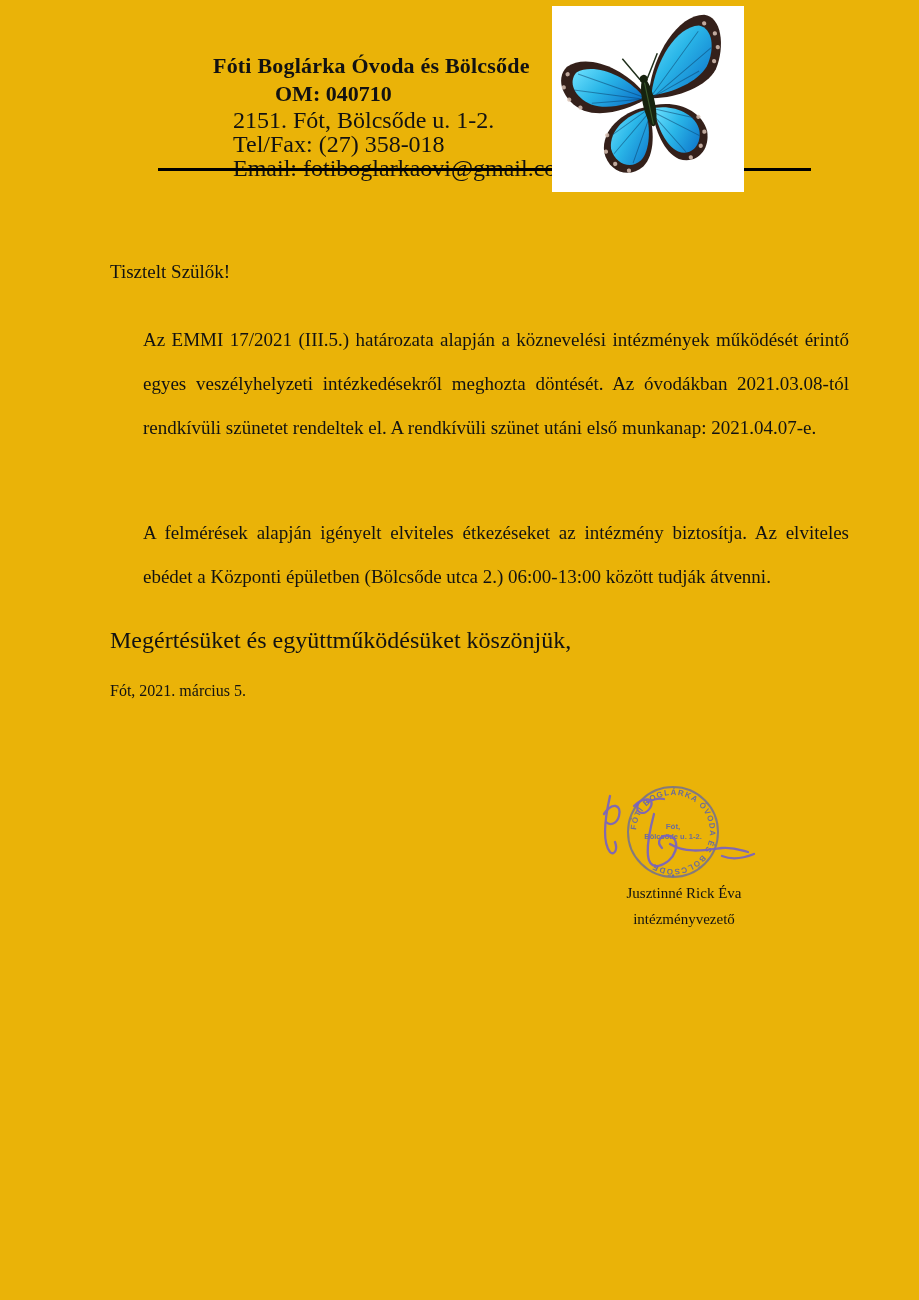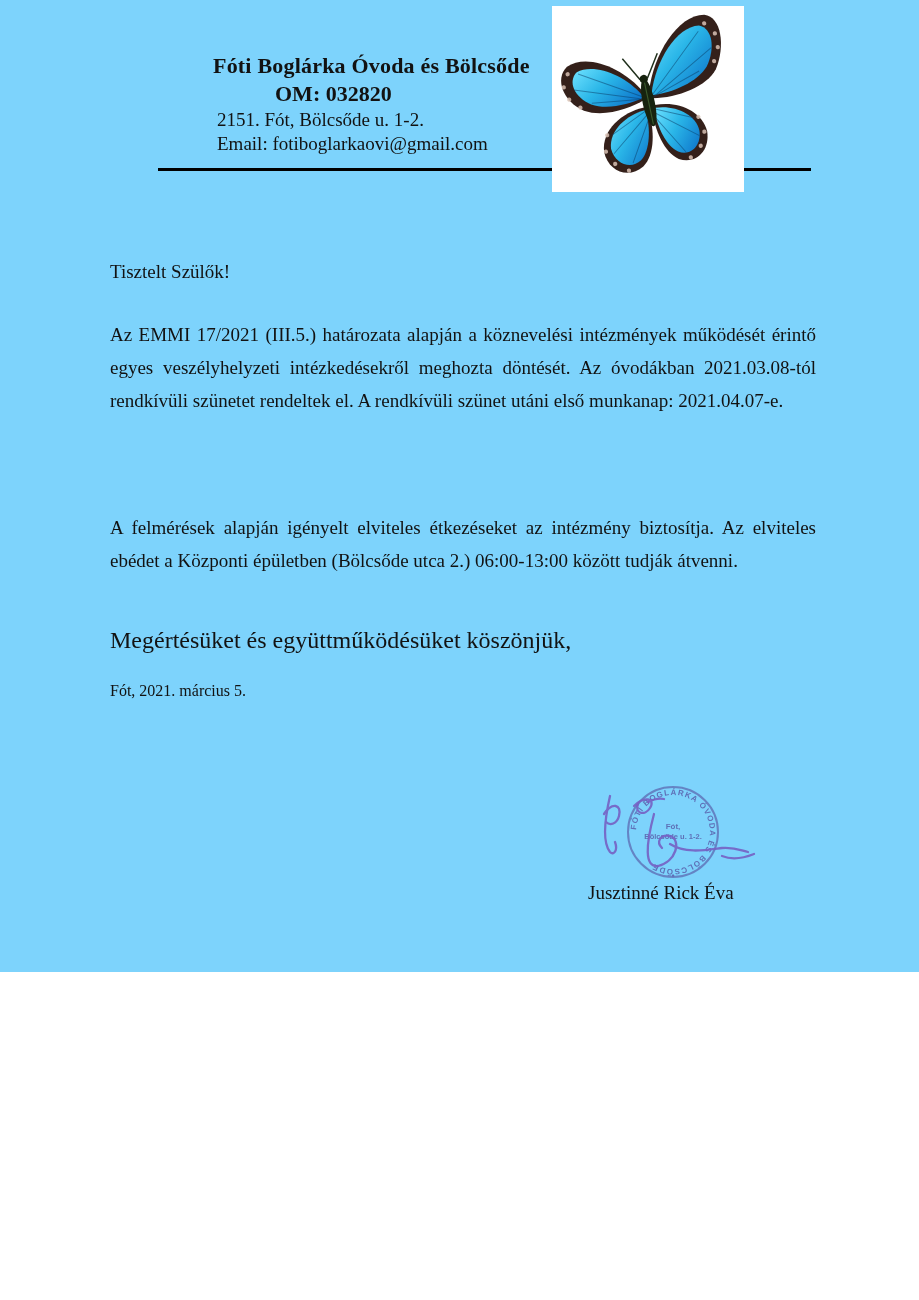--- a/index.html
+++ b/index.html
@@ -1,76 +1,77 @@
 <!DOCTYPE html>
 <html lang="hu"><head>
 <meta charset="utf-8">
 <style>
   html, body { margin: 0; padding: 0; background: #ffffff; }
   .page {
     position: relative;
-    width: 919px; height: 972px;
-    background: #7dd3fc;
+    width: 919px; height: 1300px;
+    background: #eab308;
     font-family: "Liberation Serif", "DejaVu Serif", serif;
     color: #121212;
     overflow: hidden;
   }
 
   
   .letterhead { position: absolute; left: 213px; top: 52px; }
   .org-title { font-size: 22px; font-weight: bold; line-height: 28px; letter-spacing: .2px; }
   .org-om    { font-size: 22px; font-weight: bold; line-height: 28px; margin-left: 62px; }
-  .org-line  { font-size: 19px; line-height: 24px; margin-left: 4px; }
+  .org-line  { font-size: 24px; line-height: 24px; margin-left: 20px; }
 
   .divider {
     position: absolute; left: 158px; top: 168px;
     width: 653px; height: 3px; background: #000000;
   }
 
   .butterfly {
     position: absolute; left: 552px; top: 6px;
     width: 192px; height: 186px;
     background: #ffffff; 
   }
 
   
   .body-text { position: absolute; left: 110px; width: 706px; font-size: 19px; }
   .greeting  { position: absolute; left: 110px; top: 253px; font-size: 19px; margin-top: 8px; }
-  .para { line-height: 33px; text-align: justify; }
+  .para { line-height: 44px; text-align: justify; margin-left: 33px; }
   .para-1 { position: absolute; top: 318px; }
   .para-2 { position: absolute; top: 511px; }
   .bold-run { font-weight: bold; }
   .closing  { position: absolute; left: 110px; top: 603px; font-size: 24px; }
   .dateline { position: absolute; left: 110px; top: 666px; font-size: 16px; }
 
   
   .stamp {
     position: absolute; left: 598px; top: 780px;
     width: 150px; height: 112px;
     filter: blur(.4px); opacity: .88;
   }
   .stamp text {
     font-family: "Liberation Sans", "DejaVu Sans", sans-serif;
     font-weight: bold;
   }
   .sig-ink { position: absolute; left: 588px; top: 784px; width: 190px; height: 95px; opacity: .9; }
   .sig-block {
     position: absolute; left: 588px; top: 880px; width: 192px;
-    font-size: 19px; line-height: 26px;
+    text-align: center; font-size: 15px; line-height: 26px;
   }
 </style>
 </head>
 <body>
 
 <div class="page">
 
   <header class="letterhead">
     <div class="org-title">Fóti Boglárka Óvoda és Bölcsőde</div>
-    <div class="org-om">OM: 032820</div>
+    <div class="org-om">OM: 040710</div>
     <div class="org-line">2151. Fót, Bölcsőde u. 1-2.</div>
+    <div class="org-line">Tel/Fax: (27) 358-018</div>
     <div class="org-line">Email: fotiboglarkaovi@gmail.com</div>
   </header>
 
   <div class="divider"></div>
 
   <div class="butterfly">
     <svg viewBox="0 0 200 200" width="192" height="186">
       <defs>
         <linearGradient id="bfblue" x1="0" y1="0" x2="1" y2="1">
           <stop offset="0" stop-color="#6fe2ff"></stop>
@@ -163,15 +164,16 @@
         <path d="M60,18 C66,15 72,14 76,15"></path>
         <path d="M66,30 C58,60 56,84 70,82 C88,78 94,56 82,52 C72,50 68,58 74,64"></path>
         <path d="M82,60 C98,70 118,66 134,64 C146,63 152,66 160,68"></path>
         <path d="M134,72 C144,76 156,74 166,70"></path>
       </g>
     </svg>
   </div>
 
   <div class="sig-block">
     <div>Jusztinné Rick Éva</div>
+    <div>intézményvezető</div>
   </div>
 
 </div>
 
 </body></html>

